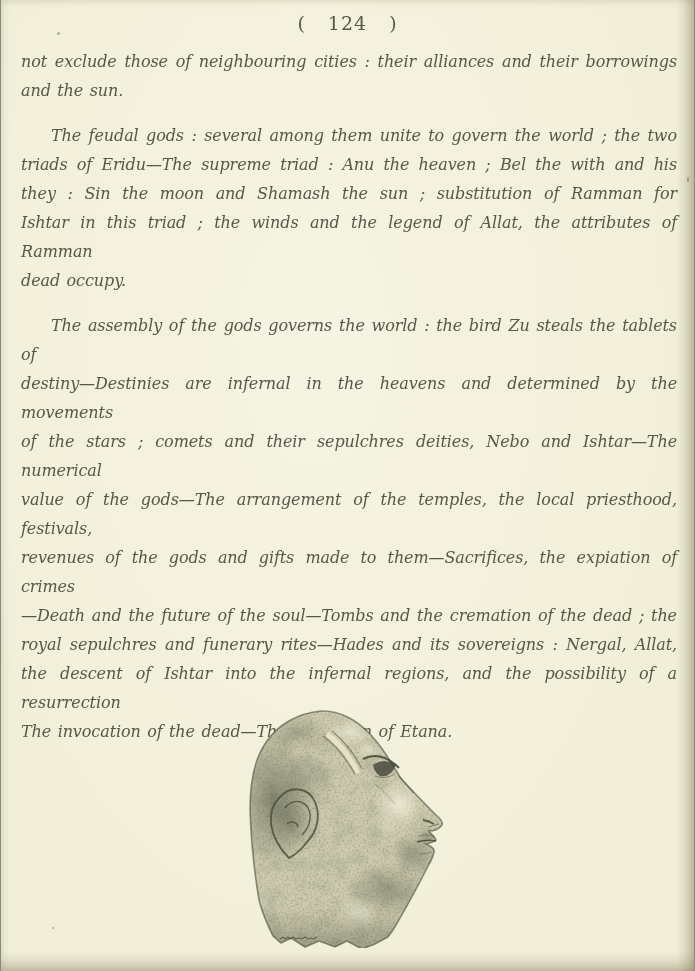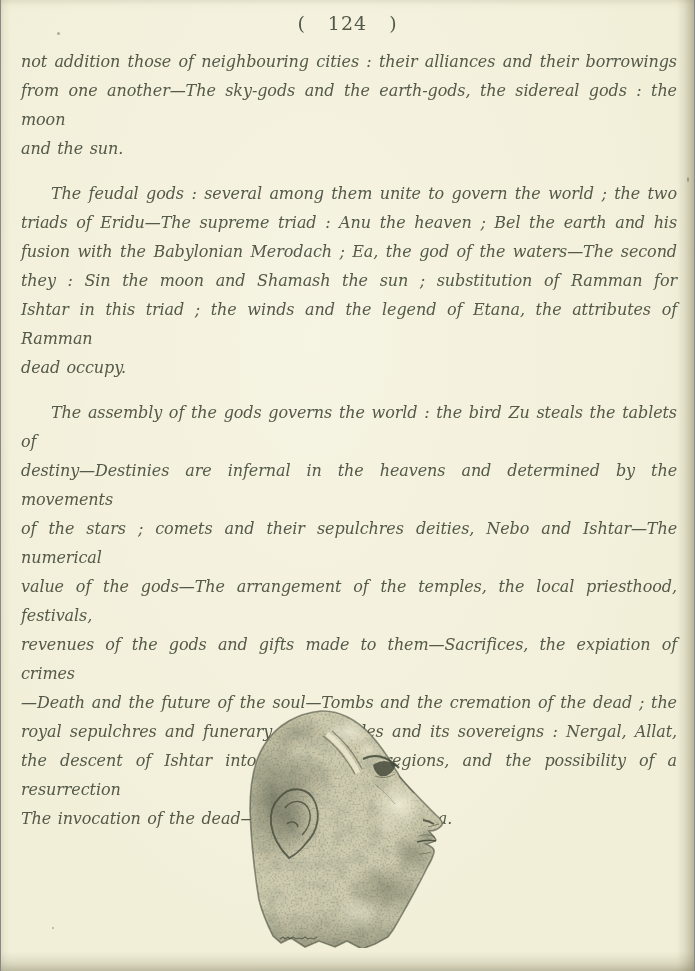--- a/index.html
+++ b/index.html
@@ -63,30 +63,28 @@
 </style>
 </head>
 <body>
 
 <div class="page">
 
   <div class="page-number">( 124 )</div>
 
   <div class="text-block">
       <div class="paragraph">
-        <div class="line">not addition those of neighbouring cities : their alliances and their borrowings</div>
-        <div class="line">from one another—The sky-gods and the earth-gods, the sidereal gods : the moon</div>
+        <div class="line">not exclude those of neighbouring cities : their alliances and their borrowings</div>
         <div class="line last">and the sun.</div>
       </div>
       <div class="paragraph indent">
         <div class="line">The feudal gods : several among them unite to govern the world ; the two</div>
-        <div class="line">triads of Eridu—The supreme triad : Anu the heaven ; Bel the earth and his</div>
-        <div class="line">fusion with the Babylonian Merodach ; Ea, the god of the waters—The second</div>
+        <div class="line">triads of Eridu—The supreme triad : Anu the heaven ; Bel the with and his</div>
         <div class="line">they : Sin the moon and Shamash the sun ; substitution of Ramman for</div>
-        <div class="line">Ishtar in this triad ; the winds and the legend of Etana, the attributes of Ramman</div>
+        <div class="line">Ishtar in this triad ; the winds and the legend of Allat, the attributes of Ramman</div>
         <div class="line last">dead occupy.</div>
       </div>
       <div class="paragraph indent">
         <div class="line">The assembly of the gods governs the world : the bird Zu steals the tablets of</div>
         <div class="line">destiny—Destinies are infernal in the heavens and determined by the movements</div>
         <div class="line">of the stars ; comets and their sepulchres deities, Nebo and Ishtar—The numerical</div>
         <div class="line">value of the gods—The arrangement of the temples, the local priesthood, festivals,</div>
         <div class="line">revenues of the gods and gifts made to them—Sacrifices, the expiation of crimes</div>
         <div class="line">—Death and the future of the soul—Tombs and the cremation of the dead ; the</div>
         <div class="line">royal sepulchres and funerary rites—Hades and its sovereigns : Nergal, Allat,</div>

